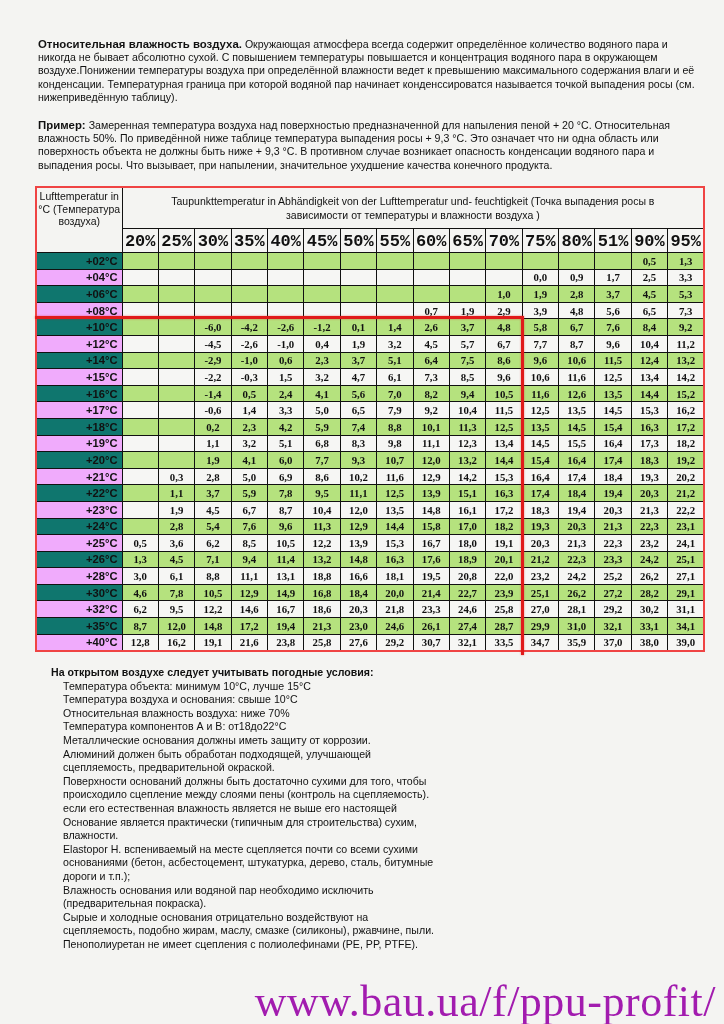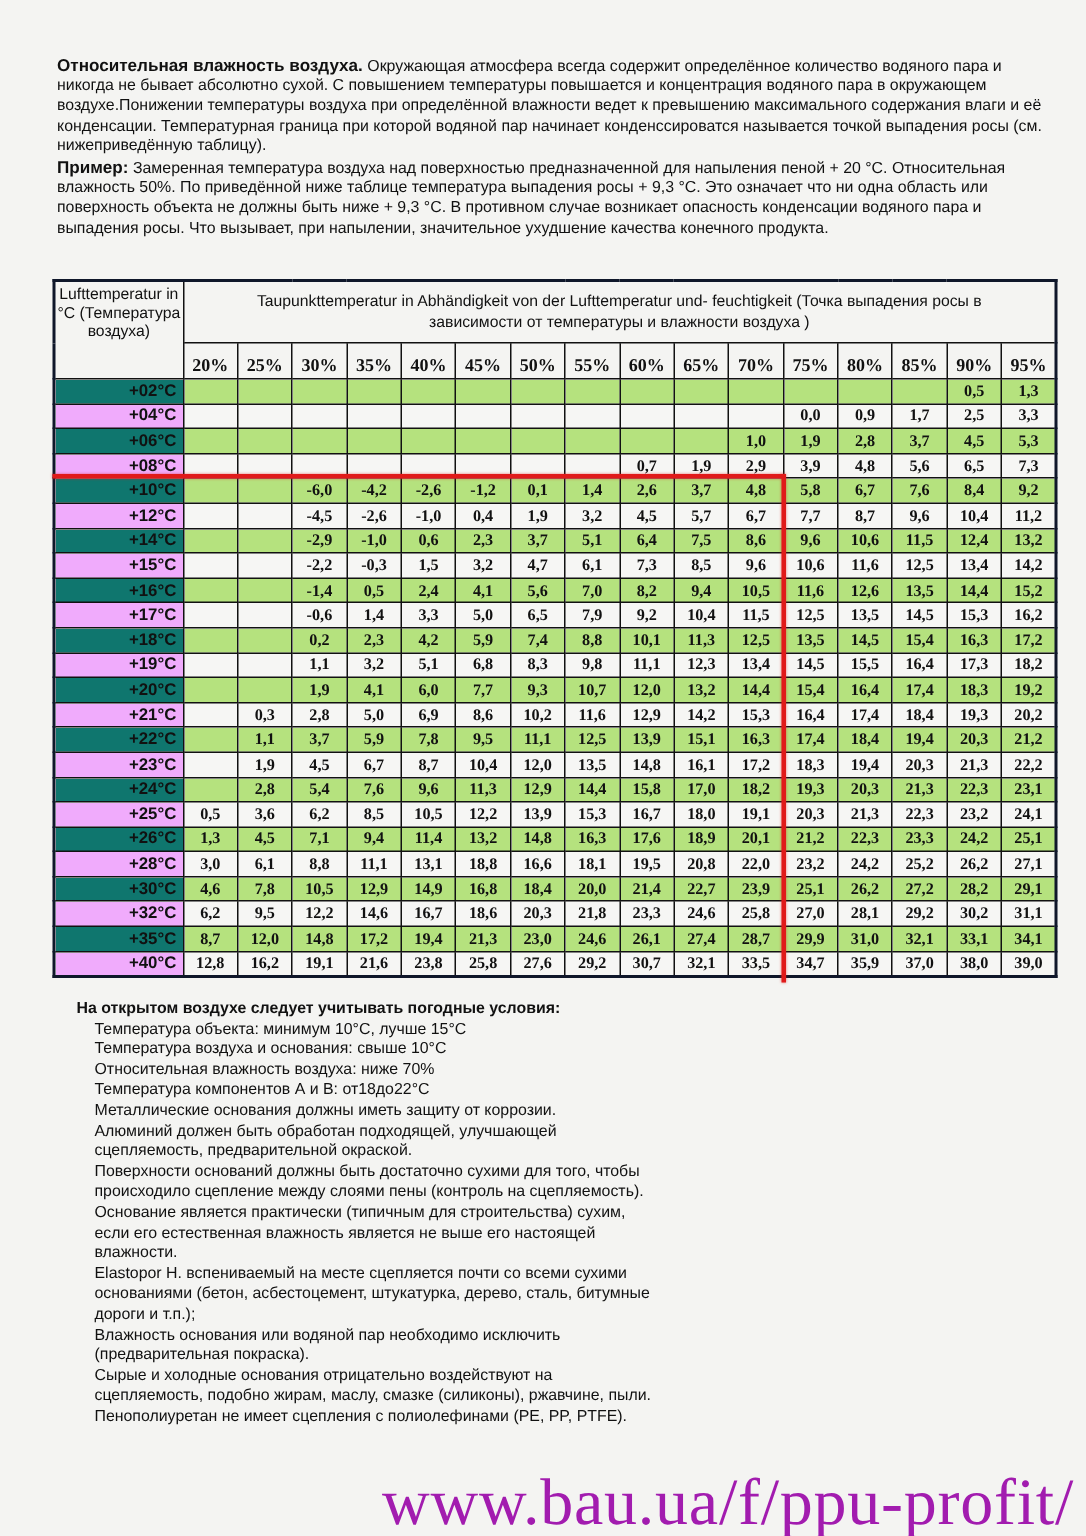--- a/index.html
+++ b/index.html
@@ -10,44 +10,44 @@
     color: #111;
     position: relative;
   }
   .page { position: absolute; left: 0; top: 0; width: 724px; height: 984px; }
   .intro {
     position: absolute; left: 38px; top: 38px; width: 668px;
     font-size: 10.6px; line-height: 13.2px;
   }
   .intro p { margin: 0; }
   .intro b { font-weight: bold; font-size: 11.4px; }
-  .intro .p2 { margin-top: 2px; }
+  .intro .p2 { margin-top: 15px; }
 
   .table-wrap { position: absolute; left: 35px; top: 186px; width: 668px; height: 469px; }
   table.dew {
     border-collapse: collapse; width: 668px; table-layout: fixed;
-    border: 2px solid #0f172a;
+    border: 2px solid #ef4444;
   }
   table.dew td, table.dew th {
     border: 1.3px solid #111; padding: 0; text-align: center;
     overflow: hidden; white-space: nowrap;
   }
   .hdr-label {
     font-family: "Liberation Sans", sans-serif; font-weight: normal;
     font-size: 10.5px; line-height: 12.6px; white-space: normal !important;
     vertical-align: top; padding-top: 2px !important;
   }
   .hdr-title {
     font-family: "Liberation Sans", sans-serif; font-weight: normal;
     font-size: 10.5px; line-height: 14px; white-space: normal !important;
     height: 36px; padding: 2px 24px !important;
   }
   .pct {
-    font-family: Liberation Serif, serif; font-weight: bold;
-    font-size: 12px; height: 22px; vertical-align: bottom; padding-bottom: 1px !important; margin-left: 31px;
+    font-family: Liberation Mono, monospace; font-weight: bold;
+    font-size: 17px; height: 22px; vertical-align: bottom; padding-bottom: 1px !important; margin-left: 31px;
   }
   tr.row td { height: 15.6px; font-size: 10.6px; }
   tr.row td.temp {
     text-align: right; padding-right: 4px; font-family: "Liberation Sans", sans-serif;
     font-weight: bold; font-size: 11.2px;
   }
   tr.row td.val {
     font-family: "Liberation Serif", serif; font-weight: bold; font-size: 10.8px;
   }
   tr.green td { background: #b5e27e; }
@@ -106,21 +106,21 @@
             <th class="pct">35%</th>
             <th class="pct">40%</th>
             <th class="pct">45%</th>
             <th class="pct">50%</th>
             <th class="pct">55%</th>
             <th class="pct">60%</th>
             <th class="pct">65%</th>
             <th class="pct">70%</th>
             <th class="pct">75%</th>
             <th class="pct">80%</th>
-            <th class="pct">85%</th>
+            <th class="pct">51%</th>
             <th class="pct">90%</th>
             <th class="pct">95%</th>
           </tr>
       </thead>
       <tbody id="tbody">
           <tr class="row green">
             <td class="temp">+02°C</td>
             <td class="val"></td>
             <td class="val"></td>
             <td class="val"></td>
@@ -587,22 +587,22 @@
     <div id="notes-lines">
         <div>Температура объекта: минимум 10°С, лучше 15°С</div>
         <div>Температура воздуха и основания: свыше 10°С</div>
         <div>Относительная влажность воздуха: ниже 70%</div>
         <div>Температура компонентов А и В: от18до22°С</div>
         <div>Металлические основания должны иметь защиту от коррозии.</div>
         <div>Алюминий должен быть обработан подходящей, улучшающей</div>
         <div>сцепляемость, предварительной окраской.</div>
         <div>Поверхности оснований должны быть достаточно сухими для того, чтобы</div>
         <div>происходило сцепление между слоями пены (контроль на сцепляемость).</div>
+        <div>если его естественная влажность является не выше его настоящей</div>
         <div>Основание является практически (типичным для строительства) сухим,</div>
-        <div>если его естественная влажность является не выше его настоящей</div>
         <div>влажности.</div>
         <div>Elastopor H. вспениваемый на месте сцепляется почти со всеми сухими</div>
         <div>основаниями (бетон, асбестоцемент, штукатурка, дерево, сталь, битумные</div>
         <div>дороги и т.п.);</div>
         <div>Влажность основания или водяной пар необходимо исключить</div>
         <div>(предварительная покраска).</div>
         <div>Сырые и холодные основания отрицательно воздействуют на</div>
         <div>сцепляемость, подобно жирам, маслу, смазке (силиконы), ржавчине, пыли.</div>
         <div>Пенополиуретан не имеет сцепления с полиолефинами (PE, PP, PTFE).</div>
       </div>

